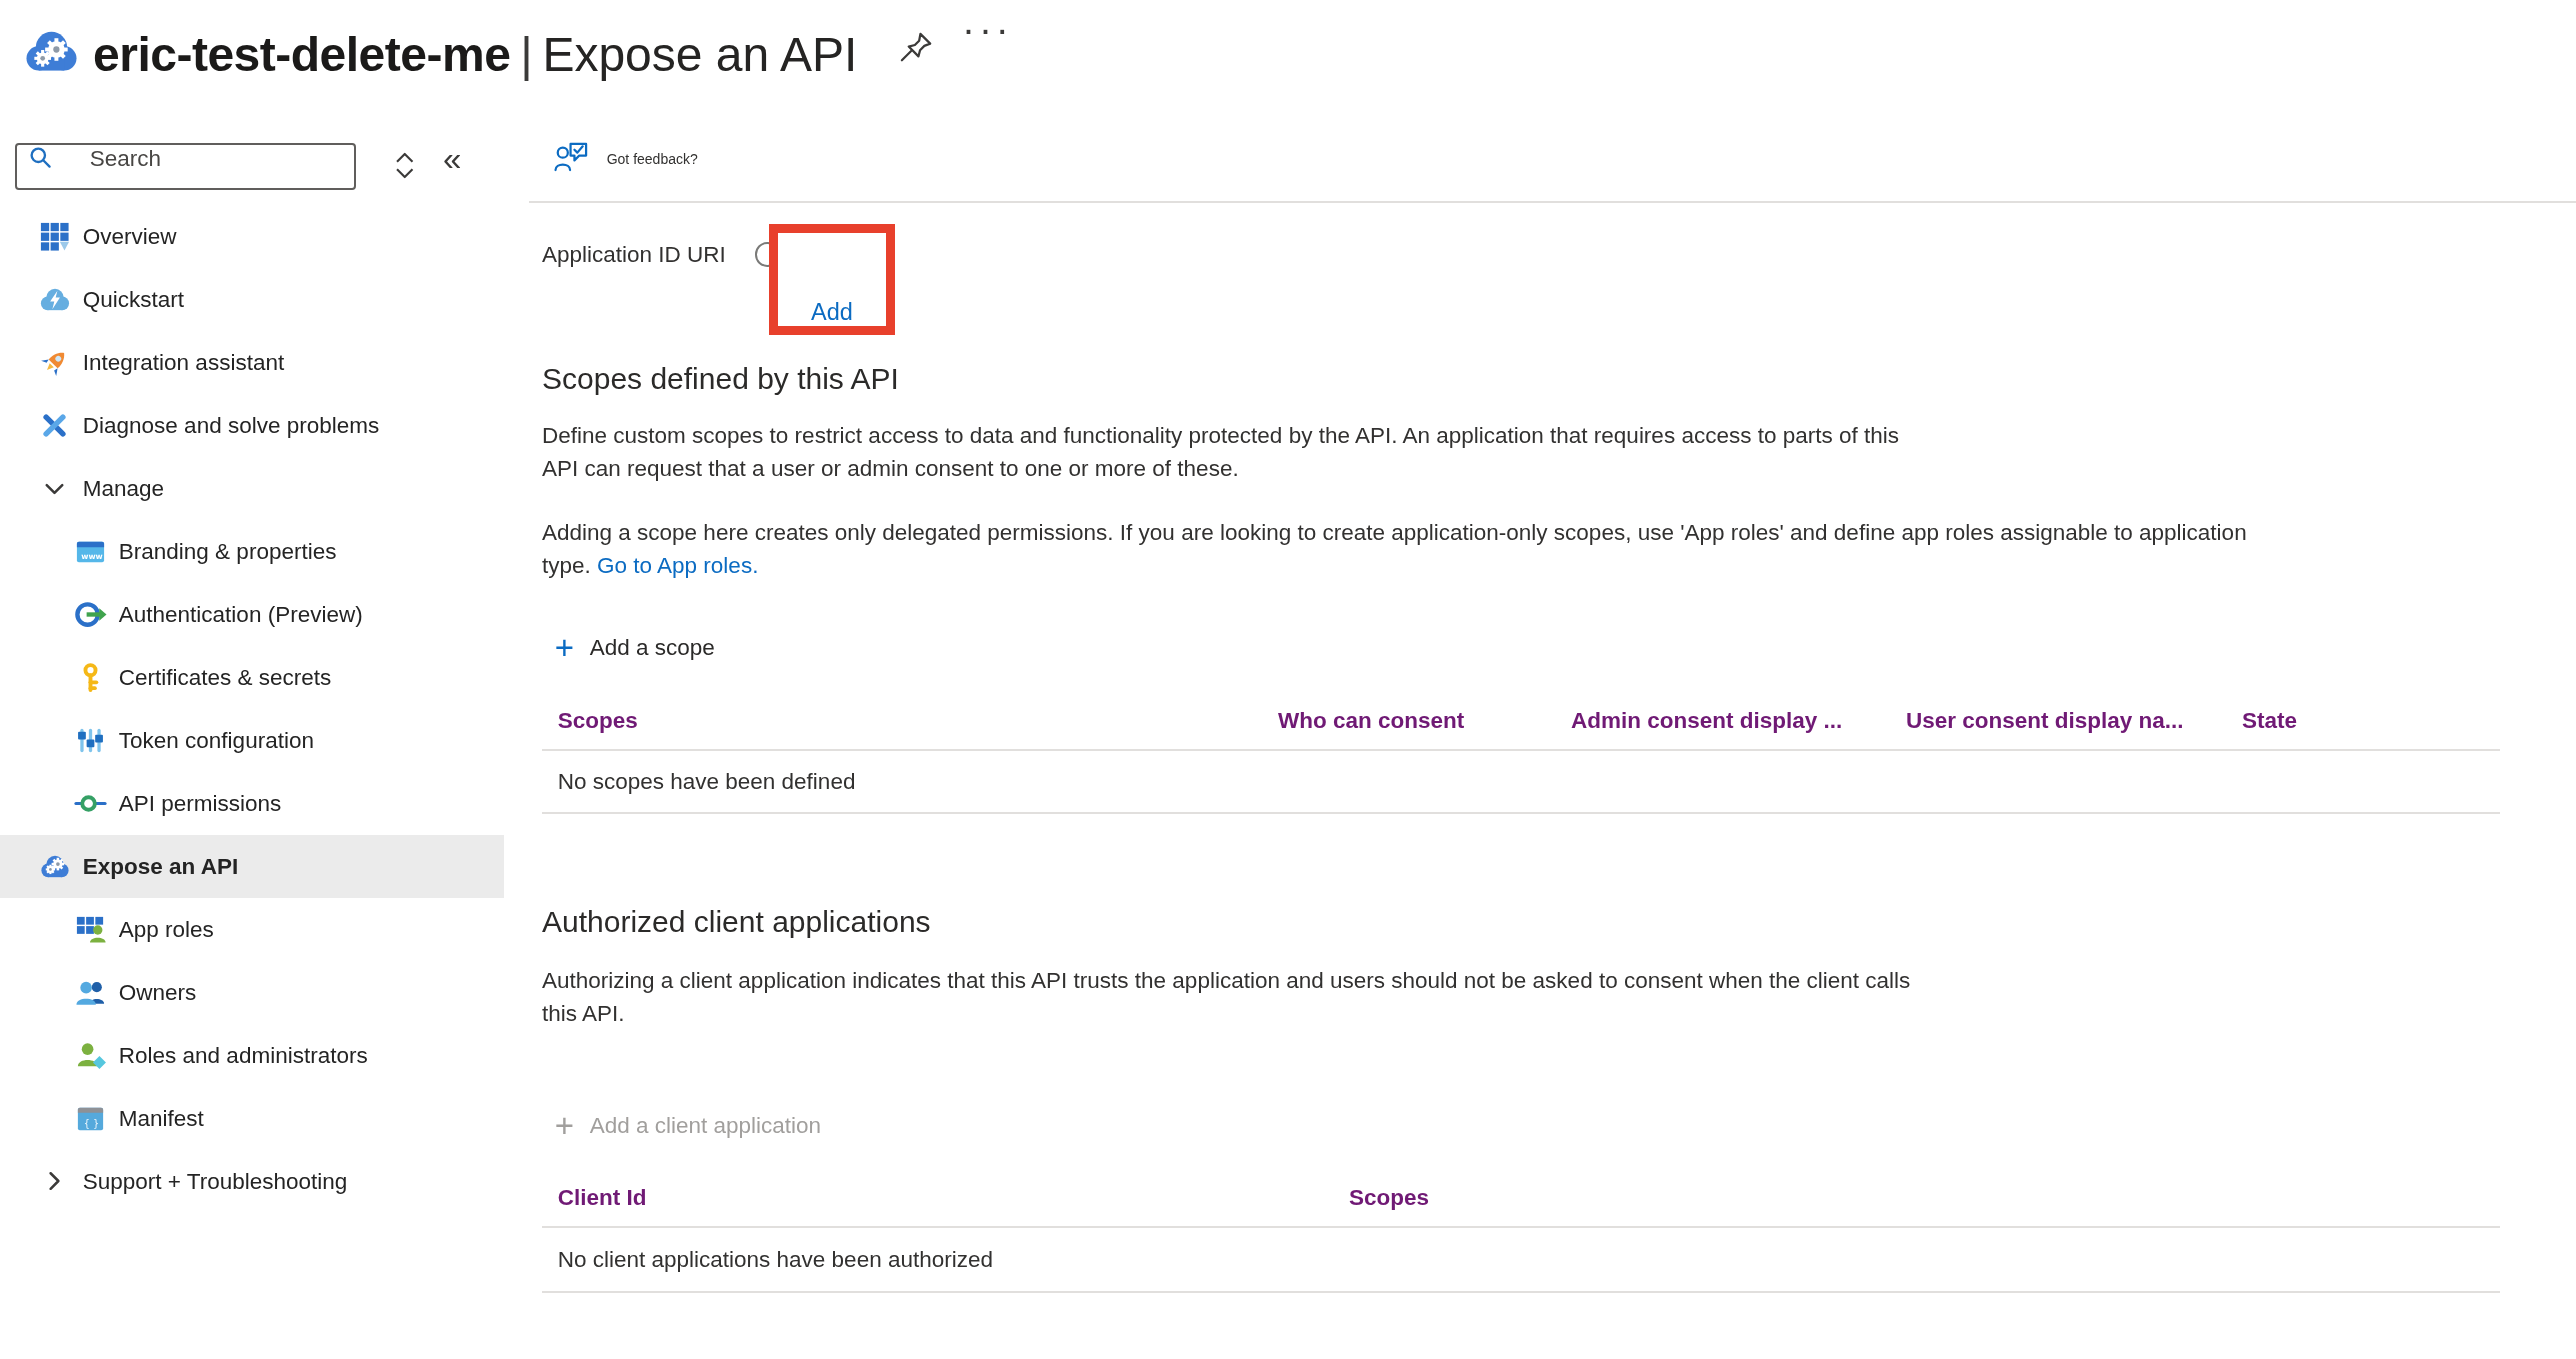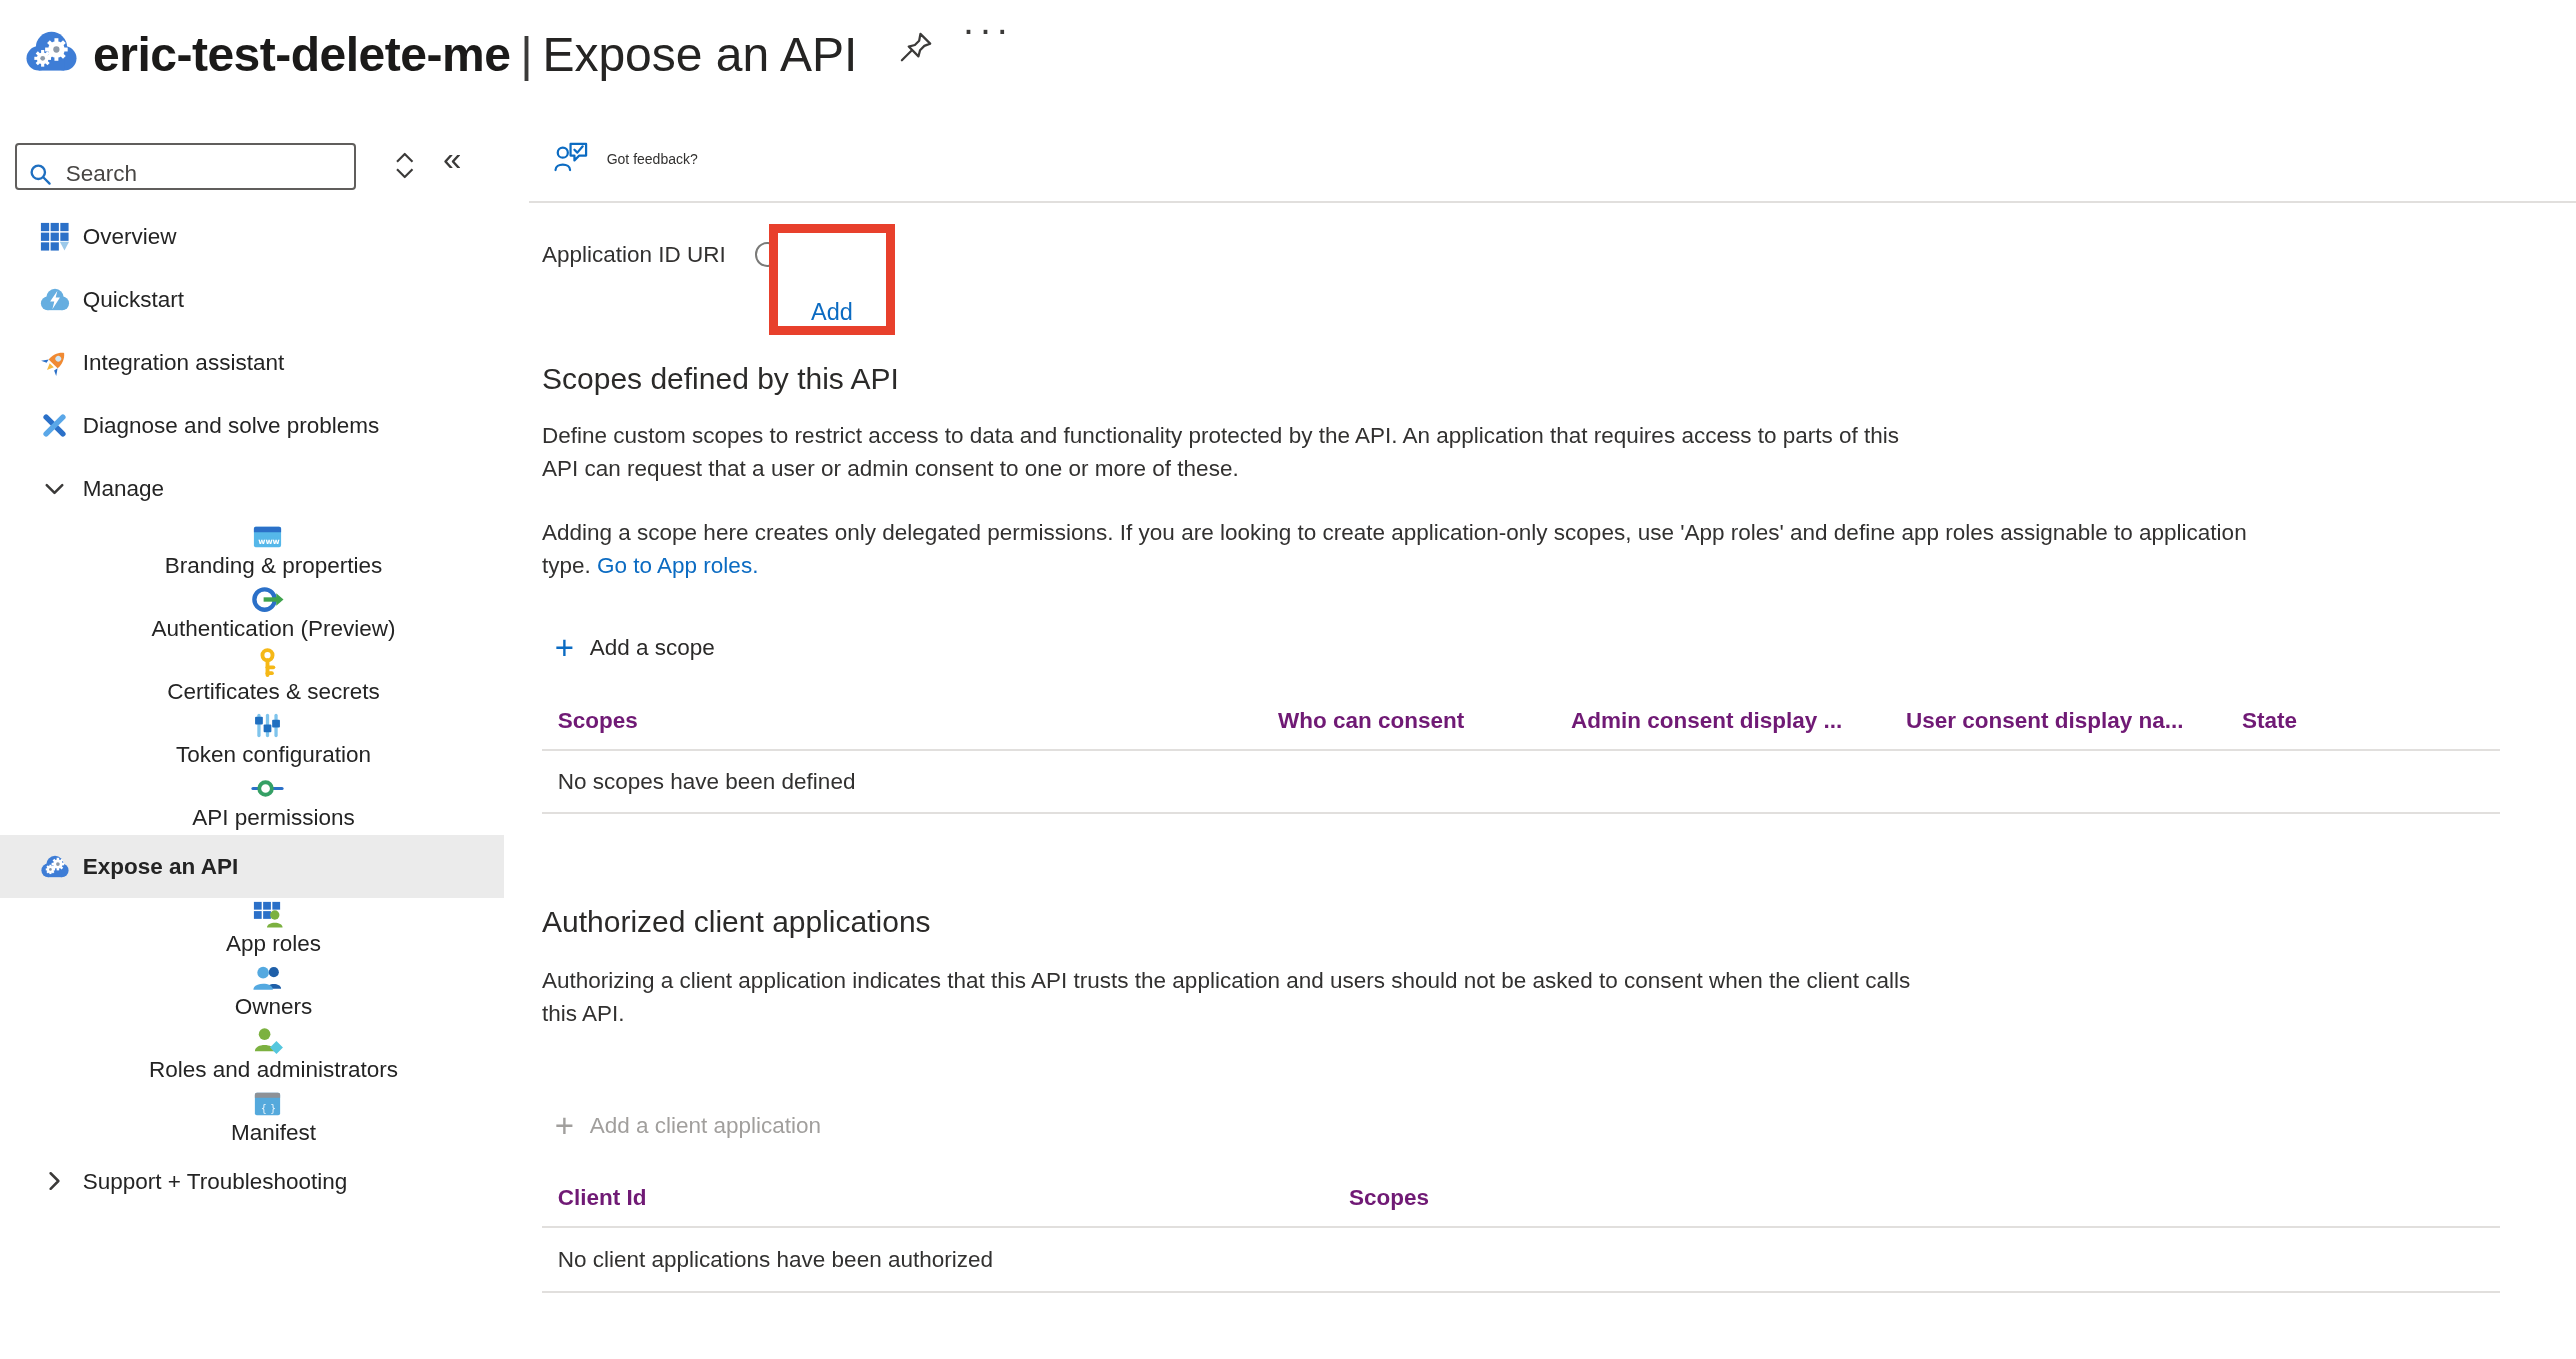--- a/index.html
+++ b/index.html
@@ -12,30 +12,30 @@
   #app-header{position:absolute;left:0;top:0;width:2576px;height:110px;background:#fff;}
   #app-icon{position:absolute;left:19.6px;top:23.5px;}
   #page-title{position:absolute;left:93px;top:27.4px;font-size:48px;white-space:nowrap;color:#1b1a19;}
   #page-title .primary{font-weight:700;letter-spacing:-0.5px;}
   #page-title .sep{font-weight:300;color:#3b3a39;padding:0 9.8px;}
   #page-title .secondary{font-weight:300;color:#252423;}
   #pin-btn{position:absolute;left:897px;top:29px;cursor:pointer;}
   #more-btn{position:absolute;left:962px;top:7.8px;font-size:39px;color:#3b3a39;letter-spacing:3.9px;cursor:pointer;}
   
   #sidebar{position:absolute;left:0;top:127px;width:504px;height:1232px;background:#fff;}
-  #search-box{position:absolute;left:14.7px;top:15.7px;width:337px;height:43px;border:2px solid #605e5c;border-radius:3.9px;display:flex;align-items:flex-end;background:#fff;}
+  #search-box{position:absolute;left:14.7px;top:15.7px;width:337px;height:43px;border:2px solid #605e5c;border-radius:3.9px;display:flex;align-items:flex-start;background:#fff;gap:24px;}
   #search-box .mag{margin:0 9.8px 0 11.8px;display:flex;}
   #search-input{border:none;outline:none;font-size:22.5px;color:#3b3a39;width:245px;font-family:"Liberation Sans",sans-serif;background:transparent;}
   #search-input::placeholder{color:#484644;opacity:1;}
   #expand-toggle{position:absolute;left:392px;top:23.5px;cursor:pointer;}
   #collapse-btn{position:absolute;left:443px;top:12.7px;font-size:33px;color:#3b3a39;cursor:pointer;}
   #nav{position:absolute;left:0;top:78px;width:504px;}
   .nav-row{height:63px;display:flex;align-items:center;padding-left:38px;font-size:22.5px;color:#242424;cursor:pointer;white-space:nowrap;}
   .nav-row .ic{width:33px;height:33px;margin-right:11.8px;flex:0 0 33px;display:flex;align-items:center;justify-content:center;}
-  .nav-row.sub{padding-left:43px;flex-direction:column;}
+  .nav-row.sub{padding-left:74px;}
   .nav-row.selected{background:#ebebeb;font-weight:700;}
   
   .divider{position:absolute;height:0;border-top:2px solid #e1dfdd;}
   #feedback-row{position:absolute;left:554px;top:141px;display:flex;align-items:center;gap:15.7px;font-size:14px;color:#323130;cursor:pointer;}
   #appid-label{position:absolute;left:542px;top:242px;font-size:22.5px;color:#323130;}
   #info-icon{position:absolute;left:755px;top:242px;width:24.5px;height:24.5px;border:2.4px solid #7a7a78;border-radius:50%;box-sizing:border-box;}
   #red-box{position:absolute;left:769px;top:200px;width:126px;height:111px;border:9.8px solid #e8402c;box-sizing:border-box;display:flex;align-items:flex-end;justify-content:center;background:#fff;margin-top:24px;}
   #red-box .add-link{font-size:23.5px;color:#0b6bc2;cursor:pointer;}
   .h2{position:absolute;left:542px;font-size:30px;font-weight:400;color:#2b2a29;}
   .para{position:absolute;left:542px;font-size:22.5px;line-height:33px;color:#323130;white-space:pre-line;}

